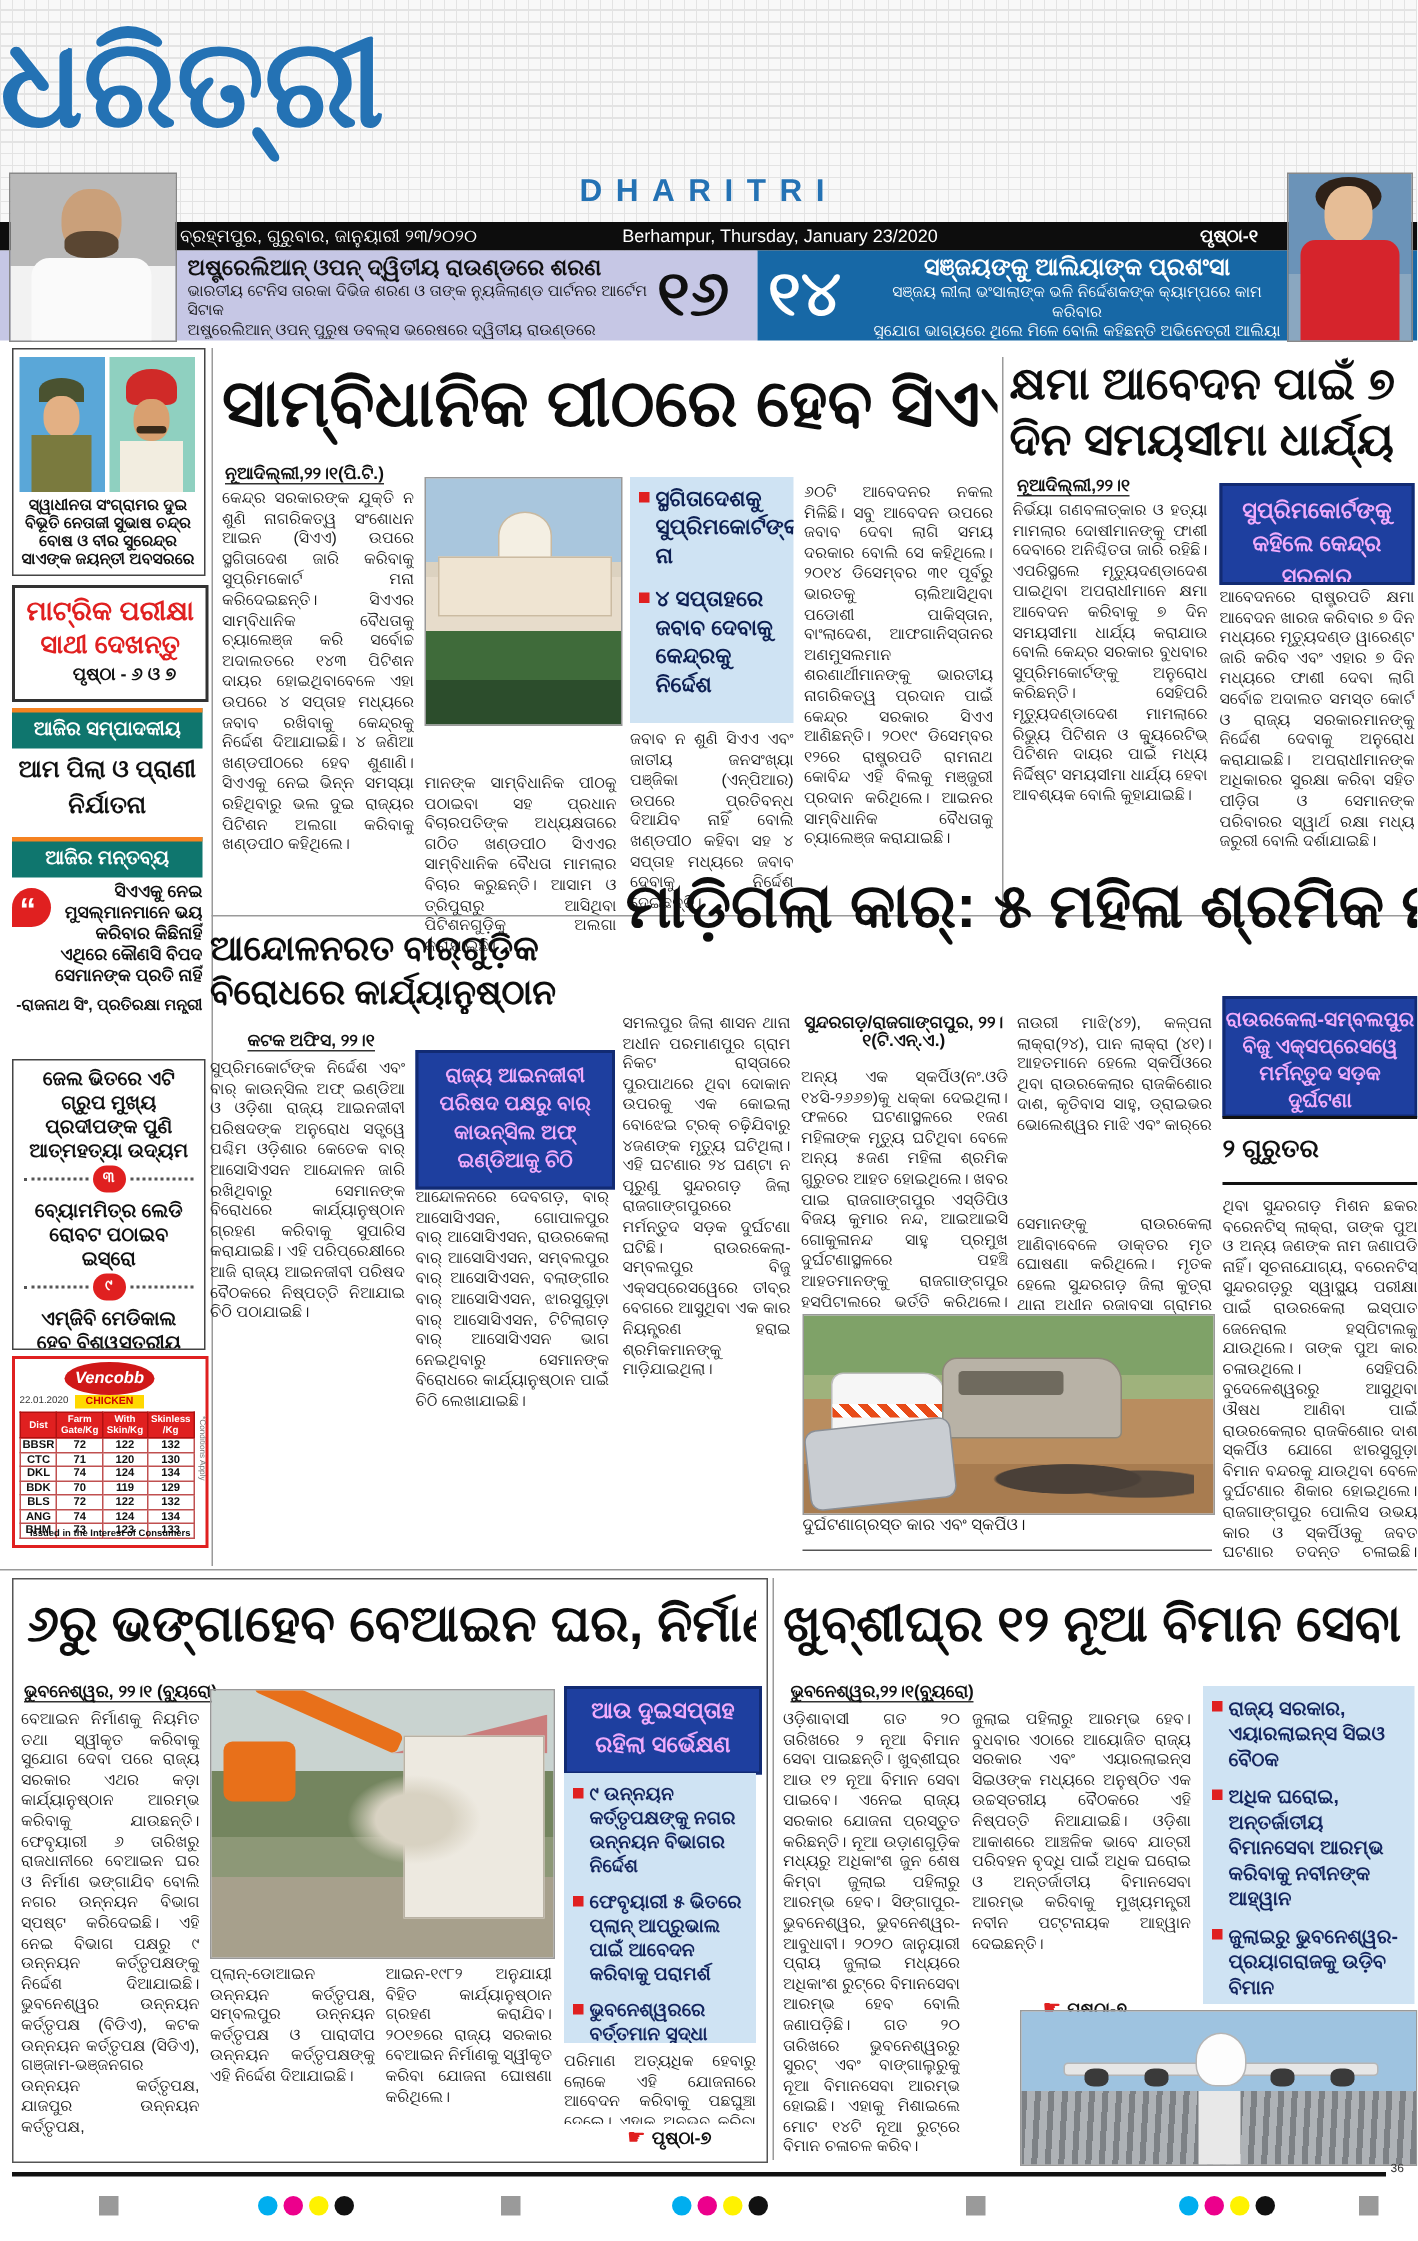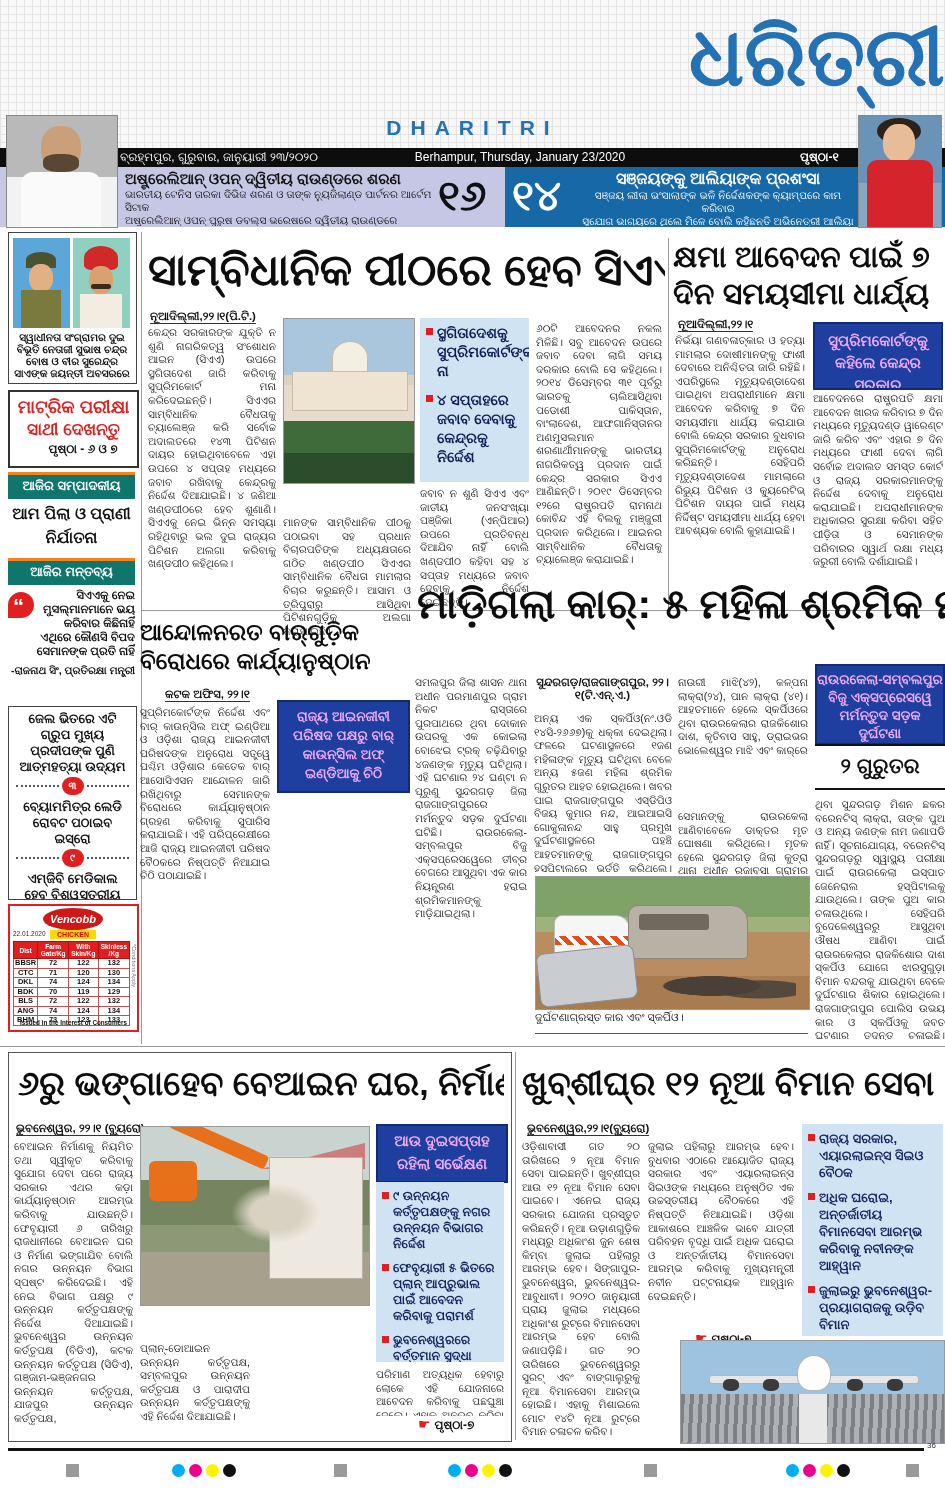--- a/index.html
+++ b/index.html
@@ -7,21 +7,21 @@
         font-family:"Liberation Sans","DejaVu Sans",sans-serif;color:#111;}
   .abs{position:absolute;}
   .tb{overflow:hidden;}
   .just{text-align:justify;}
   .center{text-align:center;}
 
   
   .masthead{left:0;top:0;width:945px;height:167px;
     background:repeating-linear-gradient(0deg,#e3e3e3 0 1px,transparent 1px 8px),
                repeating-linear-gradient(90deg,#e3e3e3 0 1px,transparent 1px 8px),#f8f8f8;}
-  .logo{left:0;top:2px;width:945px;text-align:right;font-size:82px;line-height:110px;
+  .logo{left:0;top:2px;width:945px;text-align:left;font-size:82px;line-height:110px;
         font-weight:bold;color:#2472b4;text-shadow:0 0 2px #fff;}
   .logo-latin{left:0;top:116px;width:945px;text-align:center;font-size:21px;font-weight:bold;
         letter-spacing:9px;color:#2472b4;}
   .datebar{left:0;top:148px;width:945px;height:19px;background:#0d0d0d;}
   .datebar span{position:absolute;top:2px;color:#fff;font-size:12px;}
   .d-odia{left:120px;}
   .d-eng{left:355px;width:330px;text-align:center;}
   .d-page{left:800px;font-weight:bold;}
 
   
@@ -125,21 +125,21 @@
   .acc-photo{left:535px;top:876px;width:273px;height:132px;border:1px solid #999;
      background:linear-gradient(180deg,#7fa268 0 30%,#9fb27c 30% 42%,#b98d5f 42% 75%,#a87c50 75% 100%);}
   .acc-photo .amb{position:absolute;left:18px;top:38px;width:74px;height:44px;border-radius:8px 14px 2px 2px;background:#f6f6f6;border:1px solid #bbb;}
   .acc-photo .amb::after{content:"";position:absolute;left:0;top:20px;width:74px;height:9px;background:repeating-linear-gradient(45deg,#e84b18 0 5px,#fff 5px 9px);}
   .acc-photo .suv{position:absolute;left:92px;top:28px;width:118px;height:52px;border-radius:10px 16px 4px 4px;background:#b8b2a6;border:1px solid #8d8779;}
   .acc-photo .suv::before{content:"";position:absolute;left:10px;top:8px;width:70px;height:16px;background:#6f6a5e;border-radius:3px;}
   .acc-photo .car{position:absolute;left:2px;top:72px;width:96px;height:52px;border-radius:8px;background:#c9cdd2;border:1px solid #8a8f96;transform:rotate(-6deg);}
   .acc-photo .debris{position:absolute;left:120px;top:92px;width:140px;height:34px;background:radial-gradient(ellipse at 40% 50%,#4a4038 0 40%,transparent 42%),radial-gradient(ellipse at 75% 60%,#55493e 0 30%,transparent 33%);}
   .acc-caption{left:535px;top:1011px;width:273px;height:22px;font-size:11px;border-bottom:1px solid #555;}
   .acc-box{left:815px;top:664px;width:126px;height:72px;font-size:13.5px;line-height:18px;padding-top:5px;}
-  .acc-stat{left:815px;top:744px;width:130px;height:42px;font-size:21px;font-weight:bold;text-align:center;line-height:40px;
+  .acc-stat{left:815px;top:744px;width:130px;height:42px;font-size:17px;font-weight:bold;line-height:40px;
             border-top:2px solid #111;border-bottom:2px solid #111;}
 
   
   .demo-frame{left:8px;top:1052px;width:502px;height:388px;border:1px solid #555;}
   .demo-hl{left:18px;top:1058px;width:486px;height:54px;font-size:34px;line-height:50px;}
   .demo-photo{left:140px;top:1126px;width:228px;height:178px;border:1px solid #999;
      background:linear-gradient(180deg,#c9d3d0 0 30%,#74855f 30% 55%,#8d9877 55% 70%,#a7a08c 70% 100%);}
   .demo-photo .bld{position:absolute;left:128px;top:30px;width:92px;height:120px;background:#ede9e0;border:1px solid #b9b2a4;}
   .demo-photo .roof{position:absolute;left:120px;top:16px;width:104px;height:26px;background:#c44;clip-path:polygon(0 100%,100% 0,100% 100%);opacity:.6;}
   .demo-photo .arm{position:absolute;left:26px;top:8px;width:104px;height:14px;background:#e8701a;transform:rotate(24deg);border-radius:4px;}
@@ -350,20 +350,21 @@
   <div class="abs body just tb" style="left:675px;top:334px;width:130px;height:274px;">ନିର୍ଭୟା ଗଣବଳାତ୍କାର ଓ ହତ୍ୟା ମାମଲାର ଦୋଷୀମାନଙ୍କୁ ଫାଶୀ ଦେବାରେ ଅନିଶ୍ଚିତତା ଜାରି ରହିଛି। ଏପରିସ୍ଥଲେ ମୃତ୍ୟୁଦଣ୍ଡାଦେଶ ପାଇଥିବା ଅପରାଧୀମାନେ କ୍ଷମା ଆବେଦନ କରିବାକୁ ୭ ଦିନ ସମୟସୀମା ଧାର୍ଯ୍ୟ କରାଯାଉ ବୋଲି କେନ୍ଦ୍ର ସରକାର ବୁଧବାର ସୁପ୍ରିମକୋର୍ଟଙ୍କୁ ଅନୁରୋଧ କରିଛନ୍ତି। ସେହିପରି ମୃତ୍ୟୁଦଣ୍ଡାଦେଶ ମାମଲାରେ ରିଭ୍ୟୁ ପିଟିଶନ ଓ କ୍ୟୁରେଟିଭ୍ ପିଟିଶନ ଦାୟର ପାଇଁ ମଧ୍ୟ ନିର୍ଦ୍ଦିଷ୍ଟ ସମୟସୀମା ଧାର୍ଯ୍ୟ ହେବା ଆବଶ୍ୟକ ବୋଲି କୁହାଯାଇଛି।</div>
   <div class="abs blue-box right-box tb">ସୁପ୍ରିମକୋର୍ଟଙ୍କୁ କହିଲେ କେନ୍ଦ୍ର ସରକାର</div>
   <div class="abs body just tb" style="left:813px;top:392px;width:130px;height:216px;">ଆବେଦନରେ ରାଷ୍ଟ୍ରପତି କ୍ଷମା ଆବେଦନ ଖାରଜ କରିବାର ୭ ଦିନ ମଧ୍ୟରେ ମୃତ୍ୟୁଦଣ୍ଡ ୱାରେଣ୍ଟ ଜାରି କରିବ ଏବଂ ଏହାର ୭ ଦିନ ମଧ୍ୟରେ ଫାଶୀ ଦେବା ଲାଗି ସର୍ବୋଚ୍ଚ ଅଦାଲତ ସମସ୍ତ କୋର୍ଟ ଓ ରାଜ୍ୟ ସରକାରମାନଙ୍କୁ ନିର୍ଦ୍ଦେଶ ଦେବାକୁ ଅନୁରୋଧ କରାଯାଇଛି। ଅପରାଧୀମାନଙ୍କ ଅଧିକାରର ସୁରକ୍ଷା କରିବା ସହିତ ପୀଡ଼ିତା ଓ ସେମାନଙ୍କ ପରିବାରର ସ୍ୱାର୍ଥ ରକ୍ଷା ମଧ୍ୟ ଜରୁରୀ ବୋଲି ଦର୍ଶାଯାଇଛି।</div>
 
   <div class="abs headline bar-hl tb">ଆନ୍ଦୋଳନରତ ବାର୍‌ଗୁଡ଼ିକ ବିରୋଧରେ କାର୍ଯ୍ୟାନୁଷ୍ଠାନ ସୁପାରିସ</div>
   <div class="abs" style="left:165px;top:684px;">
     <span class="dateline">କଟକ ଅଫିସ, ୨୨।୧</span>
   </div>
   <div class="abs blue-box bar-box tb">ରାଜ୍ୟ ଆଇନଜୀବୀ ପରିଷଦ ପକ୍ଷରୁ ବାର୍ କାଉନ୍‌ସିଲ ଅଫ୍ ଇଣ୍ଡିଆକୁ ଚିଠି</div>
   <div class="abs body just tb" style="left:140px;top:706px;width:130px;height:334px;">ସୁପ୍ରିମକୋର୍ଟଙ୍କ ନିର୍ଦ୍ଦେଶ ଏବଂ ବାର୍ କାଉନ୍‌ସିଲ ଅଫ୍ ଇଣ୍ଡିଆ ଓ ଓଡ଼ିଶା ରାଜ୍ୟ ଆଇନଜୀବୀ ପରିଷଦଙ୍କ ଅନୁରୋଧ ସତ୍ତ୍ୱେ ପଶ୍ଚିମ ଓଡ଼ିଶାର କେତେକ ବାର୍ ଆସୋସିଏସନ ଆନ୍ଦୋଳନ ଜାରି ରଖିଥିବାରୁ ସେମାନଙ୍କ ବିରୋଧରେ କାର୍ଯ୍ୟାନୁଷ୍ଠାନ ଗ୍ରହଣ କରିବାକୁ ସୁପାରିସ କରାଯାଇଛି। ଏହି ପରିପ୍ରେକ୍ଷୀରେ ଆଜି ରାଜ୍ୟ ଆଇନଜୀବୀ ପରିଷଦ ବୈଠକରେ ନିଷ୍ପତ୍ତି ନିଆଯାଇ ଚିଠି ପଠାଯାଇଛି।</div>
+  <div class="abs body just tb" style="left:277px;top:792px;width:129px;height:248px;">ଆନ୍ଦୋଳନରେ ଦେବଗଡ଼, ବାର୍ ଆସୋସିଏସନ, ଗୋପାଳପୁର ବାର୍ ଆସୋସିଏସନ, ରାଉରକେଲା ବାର୍ ଆସୋସିଏସନ, ସମ୍ବଲପୁର ବାର୍ ଆସୋସିଏସନ, ବଲାଙ୍ଗୀର ବାର୍ ଆସୋସିଏସନ, ଝାରସୁଗୁଡ଼ା ବାର୍ ଆସୋସିଏସନ, ଟିଟିଲାଗଡ଼ ବାର୍ ଆସୋସିଏସନ ଭାଗ ନେଇଥିବାରୁ ସେମାନଙ୍କ ବିରୋଧରେ କାର୍ଯ୍ୟାନୁଷ୍ଠାନ ପାଇଁ ଚିଠି ଲେଖାଯାଇଛି।</div>
 
   <div class="abs headline acc-hl tb">ମାଡ଼ିଗଲା କାର୍: ୫ ମହିଳା ଶ୍ରମିକ ମୃତ</div>
   <div class="abs center tb" style="left:531px;top:676px;width:143px;height:32px;font-size:11.5px;font-weight:bold;">ସୁନ୍ଦରଗଡ଼/ରାଜଗାଙ୍ଗପୁର, ୨୨।୧(ଟି.ଏନ୍.ଏ.)</div>
   <div class="abs body just tb" style="left:415px;top:676px;width:112px;height:364px;">ସମଲପୁର ଜିଲା ଶାସନ ଥାନା ଅଧୀନ ପରମାଣପୁର ଗ୍ରାମ ନିକଟ ରାସ୍ତାରେ ପୁରପାଥରେ ଥିବା ଦୋକାନ ଉପରକୁ ଏକ କୋଇଲା ବୋଝେଇ ଟ୍ରକ୍ ଚଢ଼ିଯିବାରୁ ୪ଜଣଙ୍କ ମୃତ୍ୟୁ ଘଟିଥିଲା। ଏହି ଘଟଣାର ୨୪ ଘଣ୍ଟା ନ ପୂରୁଣୁ ସୁନ୍ଦରଗଡ଼ ଜିଲା ରାଜଗାଙ୍ଗପୁରରେ ମର୍ମନ୍ତୁଦ ସଡ଼କ ଦୁର୍ଘଟଣା ଘଟିଛି। ରାଉରକେଲା-ସମ୍ବଲପୁର ବିଜୁ ଏକ୍ସପ୍ରେସୱେରେ ତୀବ୍ର ବେଗରେ ଆସୁଥିବା ଏକ କାର ନିୟନ୍ତ୍ରଣ ହରାଇ ଶ୍ରମିକମାନଙ୍କୁ ମାଡ଼ିଯାଇଥିଲା।</div>
   <div class="abs body just tb" style="left:534px;top:712px;width:138px;height:160px;">ଅନ୍ୟ ଏକ ସ୍କର୍ପିଓ(ନଂ.ଓଡି ୧୪ସି-୨୬୬୭)କୁ ଧକ୍କା ଦେଇଥିଲା। ଫଳରେ ଘଟଣାସ୍ଥଳରେ ୧ଜଣ ମହିଳାଙ୍କ ମୃତ୍ୟୁ ଘଟିଥିବା ବେଳେ ଅନ୍ୟ ୫ଜଣ ମହିଳା ଶ୍ରମିକ ଗୁରୁତର ଆହତ ହୋଇଥିଲେ। ଖବର ପାଇ ରାଜଗାଙ୍ଗପୁର ଏସ୍‌ଡିପିଓ ବିଜୟ କୁମାର ନନ୍ଦ, ଆଇଆଇସି ଗୋକୁଳାନନ୍ଦ ସାହୁ ପ୍ରମୁଖ ଦୁର୍ଘଟଣାସ୍ଥଳରେ ପହଞ୍ଚି ଆହତମାନଙ୍କୁ ରାଜଗାଙ୍ଗପୁର ହସ୍ପିଟାଲରେ ଭର୍ତ୍ତି କରିଥିଲେ। ପରେ</div>
   <div class="abs body just tb" style="left:678px;top:676px;width:130px;height:90px;">ନାଉରୀ ମାଝି(୪୨), କଳ୍ପନା ଲାକ୍ରା(୨୪), ପାନ ଲାକ୍ରା (୪୧)। ଆହତମାନେ ହେଲେ ସ୍କର୍ପିଓରେ ଥିବା ରାଉରକେଲାର ରାଜକିଶୋର ଦାଶ, କୃତିବାସ ସାହୁ, ଡ୍ରାଇଭର ଭୋଲେଶ୍ୱର ମାଝି ଏବଂ କାର୍‌ରେ</div>
   <div class="abs body just tb" style="left:678px;top:770px;width:130px;height:102px;margin-top:40px;">ସେମାନଙ୍କୁ ରାଉରକେଲା ଆଣିବାବେଳେ ଡାକ୍ତର ମୃତ ଘୋଷଣା କରିଥିଲେ। ମୃତକ ହେଲେ ସୁନ୍ଦରଗଡ଼ ଜିଲା କୁତ୍ରା ଥାନା ଅଧୀନ ରଜାବସା ଗ୍ରାମର ସରସ୍ୱତୀ ଲାକ୍ରା(୩୫), ଉମା ଲାକ୍ରା(୩୮),</div>
   <div class="abs photo acc-photo">
     <div class="amb"></div>
     <div class="suv"></div>
@@ -389,21 +390,22 @@
     <div class="dust"></div>
   </div>
   <div class="abs blue-box demo-box-head tb">ଆଉ ଦୁଇସପ୍ତାହ ରହିଲା ସର୍ଭେକ୍ଷଣ</div>
   <div class="abs bullet-box demo-bullets tb">
     <ul>
       <li>୯ ଉନ୍ନୟନ କର୍ତ୍ତୃପକ୍ଷଙ୍କୁ ନଗର ଉନ୍ନୟନ ବିଭାଗର ନିର୍ଦ୍ଦେଶ</li>
       <li>ଫେବୃୟାରୀ ୫ ଭିତରେ ପ୍ଲାନ୍ ଆପ୍ରୁଭାଲ ପାଇଁ ଆବେଦନ କରିବାକୁ ପରାମର୍ଶ</li>
       <li>ଭୁବନେଶ୍ୱରରେ ବର୍ତ୍ତମାନ ସୁଦ୍ଧା ହୋଇଛି ୩,୯୦୦ ଆବେଦନ</li>
     </ul>
   </div>
-  <div class="abs body just tb" style="left:140px;top:1310px;width:110px;height:122px;margin-top:32px;">ପ୍ଲାନ୍-ଡୋଆଇନ ଉନ୍ନୟନ କର୍ତ୍ତୃପକ୍ଷ, ସମ୍ବଲପୁର ଉନ୍ନୟନ କର୍ତ୍ତୃପକ୍ଷ ଓ ପାରାଦୀପ ଉନ୍ନୟନ କର୍ତ୍ତୃପକ୍ଷଙ୍କୁ ଏହି ନିର୍ଦ୍ଦେଶ ଦିଆଯାଇଛି।</div>
+  <div class="abs body just tb" style="left:140px;top:1310px;width:110px;height:122px;">ପ୍ଲାନ୍-ଡୋଆଇନ ଉନ୍ନୟନ କର୍ତ୍ତୃପକ୍ଷ, ସମ୍ବଲପୁର ଉନ୍ନୟନ କର୍ତ୍ତୃପକ୍ଷ ଓ ପାରାଦୀପ ଉନ୍ନୟନ କର୍ତ୍ତୃପକ୍ଷଙ୍କୁ ଏହି ନିର୍ଦ୍ଦେଶ ଦିଆଯାଇଛି।</div>
+  <div class="abs body just tb" style="left:257px;top:1310px;width:111px;height:122px;">ଆଇନ-୧୯୮୨ ଅନୁଯାୟୀ ବିହିତ କାର୍ଯ୍ୟାନୁଷ୍ଠାନ ଗ୍ରହଣ କରାଯିବ। ୨୦୧୭ରେ ରାଜ୍ୟ ସରକାର ବେଆଇନ ନିର୍ମାଣକୁ ସ୍ୱୀକୃତ କରିବା ଯୋଜନା ଘୋଷଣା କରିଥିଲେ।</div>
   <div class="abs body just tb" style="left:376px;top:1368px;width:128px;height:48px;">ପରିମାଣ ଅତ୍ୟଧିକ ହେବାରୁ ଲୋକେ ଏହି ଯୋଜନାରେ ଆବେଦନ କରିବାକୁ ପଛଘୁଞ୍ଚା ଦେଲେ। ଏହାକୁ ଅନୁଭବ କରିବା ପରେ ନଗର ଉନ୍ନୟନ ବିଭାଗ ଜରିମାନା ପରିମାଣକୁ ଅଧା ହ୍ରାସ</div>
   <div class="abs continuation demo-cont">ପୃଷ୍ଠା-୭</div>
 
   <div class="abs headline air-hl tb">ଖୁବ୍‌ଶୀଘ୍ର ୧୨ ନୂଆ ବିମାନ ସେବା</div>
   <div class="abs" style="left:527px;top:1118px;">
     <span class="dateline">ଭୁବନେଶ୍ୱର,୨୨।୧(ବ୍ୟୁରୋ)</span>
   </div>
   <div class="abs body just tb" style="left:522px;top:1140px;width:118px;height:296px;">ଓଡ଼ିଶାବାସୀ ଗତ ୨୦ ତାରିଖରେ ୨ ନୂଆ ବିମାନ ସେବା ପାଇଛନ୍ତି। ଖୁବ୍‌ଶୀଘ୍ର ଆଉ ୧୨ ନୂଆ ବିମାନ ସେବା ପାଇବେ। ଏନେଇ ରାଜ୍ୟ ସରକାର ଯୋଜନା ପ୍ରସ୍ତୁତ କରିଛନ୍ତି। ନୂଆ ଉଡ଼ାଣଗୁଡ଼ିକ ମଧ୍ୟରୁ ଅଧିକାଂଶ ଜୁନ ଶେଷ କିମ୍ବା ଜୁଲାଇ ପହିଲାରୁ ଆରମ୍ଭ ହେବ। ସିଙ୍ଗାପୁର-ଭୁବନେଶ୍ୱର, ଭୁବନେଶ୍ୱର-ଆବୁଧାବୀ। ୨୦୨୦ ଜାନୁୟାରୀ ପ୍ରାୟ ଜୁଲାଇ ମଧ୍ୟରେ ଅଧିକାଂଶ ରୁଟ୍‌ରେ ବିମାନସେବା ଆରମ୍ଭ ହେବ ବୋଲି ଜଣାପଡ଼ିଛି। ଗତ ୨୦ ତାରିଖରେ ଭୁବନେଶ୍ୱରରୁ ସୁରଟ୍ ଏବଂ ବାଙ୍ଗାଲୁରୁକୁ ନୂଆ ବିମାନସେବା ଆରମ୍ଭ ହୋଇଛି। ଏହାକୁ ମିଶାଇଲେ ମୋଟ ୧୪ଟି ନୂଆ ରୁଟ୍‌ରେ ବିମାନ ଚଳାଚଳ କରିବ।</div>
   <div class="abs body just tb" style="left:648px;top:1140px;width:146px;height:188px;">ଜୁଲାଇ ପହିଲାରୁ ଆରମ୍ଭ ହେବ। ବୁଧବାର ଏଠାରେ ଆୟୋଜିତ ରାଜ୍ୟ ସରକାର ଏବଂ ଏୟାରଲାଇନ୍ସ ସିଇଓଙ୍କ ମଧ୍ୟରେ ଅନୁଷ୍ଠିତ ଏକ ଉଚ୍ଚସ୍ତରୀୟ ବୈଠକରେ ଏହି ନିଷ୍ପତ୍ତି ନିଆଯାଇଛି। ଓଡ଼ିଶା ଆକାଶରେ ଆଞ୍ଚଳିକ ଭାବେ ଯାତ୍ରୀ ପରିବହନ ବୃଦ୍ଧି ପାଇଁ ଅଧିକ ଘରୋଇ ଓ ଅନ୍ତର୍ଜାତୀୟ ବିମାନସେବା ଆରମ୍ଭ କରିବାକୁ ମୁଖ୍ୟମନ୍ତ୍ରୀ ନବୀନ ପଟ୍ଟନାୟକ ଆହ୍ୱାନ ଦେଇଛନ୍ତି।</div>
   <div class="abs continuation air-cont">ପୃଷ୍ଠା-୭</div>

